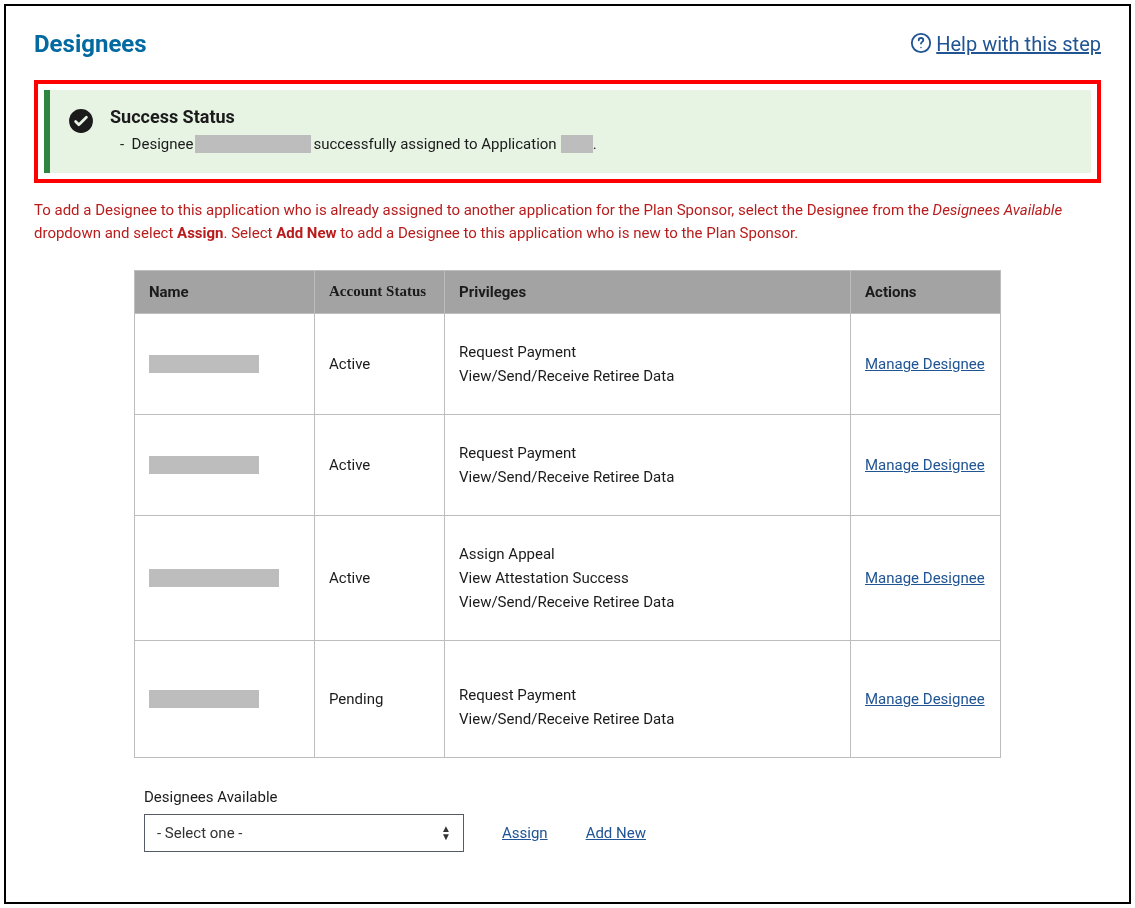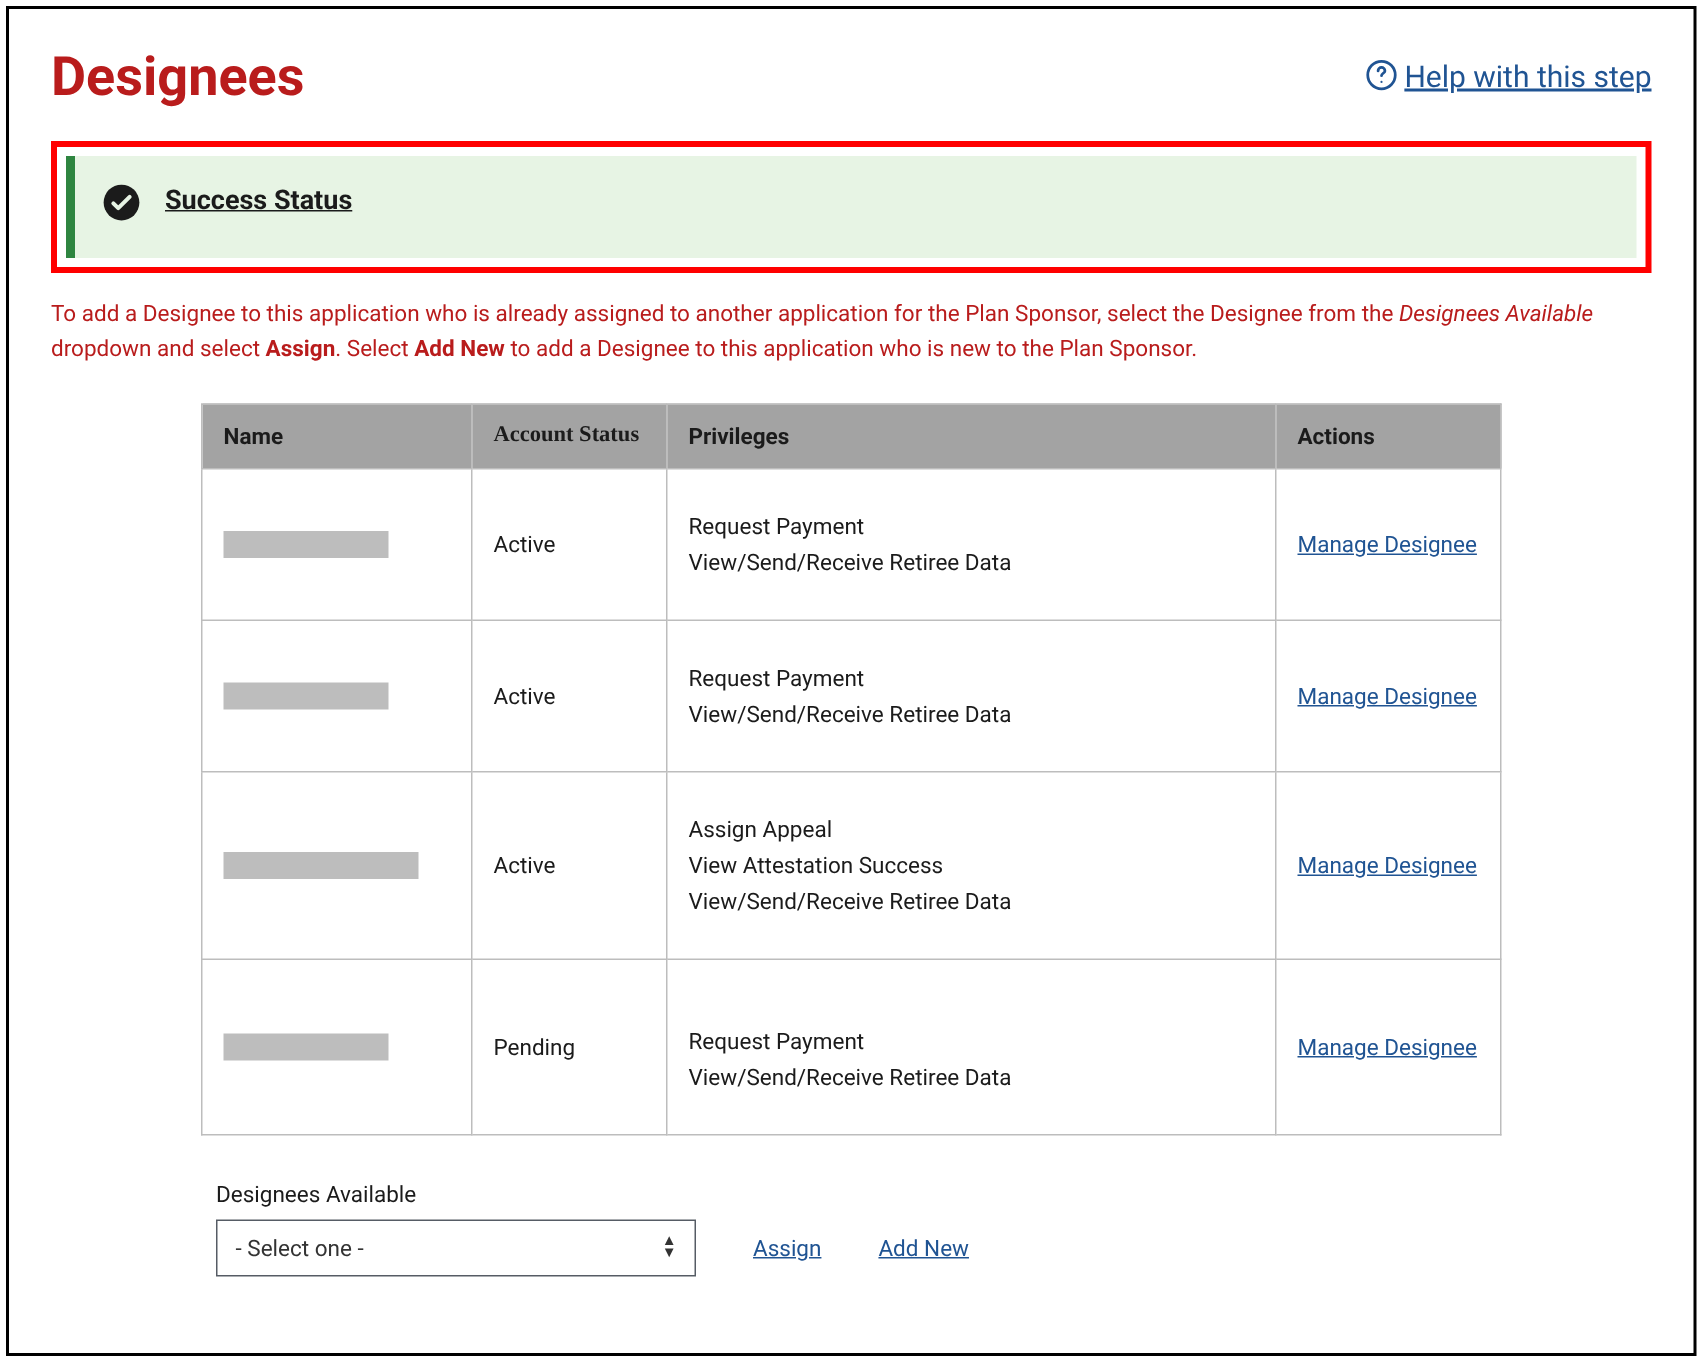--- a/index.html
+++ b/index.html
@@ -16,23 +16,23 @@
   height: 900px;
   position: relative;
 }
 .header-row {
   display: flex;
   justify-content: space-between;
   align-items: center;
   margin-bottom: 22px;
 }
 .page-title {
-  font-size: 36px;
+  font-size: 24px;
   font-weight: 700;
-  color: #b91c1c;
+  color: #0369a1;
 }
 .help-link {
   display: flex;
   color: #205493;
   text-decoration: underline;
   font-size: 20px;
 }
 .help-link svg {
   margin-right: 4px;
 }
@@ -40,22 +40,21 @@
 .highlight-box {
   border: 4px solid #ff0000;
   padding: 6px;
   margin-bottom: 16px;
 }
 .alert-success {
   background: #e7f4e4;
   border-left: 6px solid #2e8540;
   padding: 16px 22px 20px 18px;
   display: flex;
-  align-items: flex-end;
-  text-decoration: underline;
+  align-items: flex-start;
 }
 .alert-icon {
   margin-right: 16px;
   margin-top: 2px;
   flex-shrink: 0;
 }
 .alert-content { flex: 1; }
 .alert-title {
   font-weight: 700;
   font-size: 18px;
@@ -180,20 +179,27 @@
   <div class="highlight-box">
     <div class="alert-success">
       <span class="alert-icon">
         <svg width="26" height="26" viewBox="0 0 24 24">
           <circle cx="12" cy="12" r="11" fill="#1b1b1b"></circle>
           <path d="M7 12.5l3 3 7-7" stroke="#e7f4e4" stroke-width="2.5" fill="none" stroke-linecap="round" stroke-linejoin="round"></path>
         </svg>
       </span>
       <div class="alert-content">
         <div class="alert-title">Success Status</div>
+        <div class="alert-message">
+          <span>- &nbsp;Designee</span>
+          <span class="redacted w120" style="margin:0 2px"></span>
+          <span>successfully assigned to Application</span>
+          <span class="redacted w40" style="margin-left:4px"></span>
+          <span>.</span>
+        </div>
       </div>
     </div>
   </div>
 
   <p class="instructions">
     <span>To add a Designee to this application who is already assigned to another application for the Plan Sponsor, select the Designee from the </span><em>Designees Available</em><span> dropdown and select </span><strong>Assign</strong><span>. Select </span><strong>Add New</strong><span> to add a Designee to this application who is new to the Plan Sponsor.</span>
   </p>
 
 
   <div class="table-wrap">

